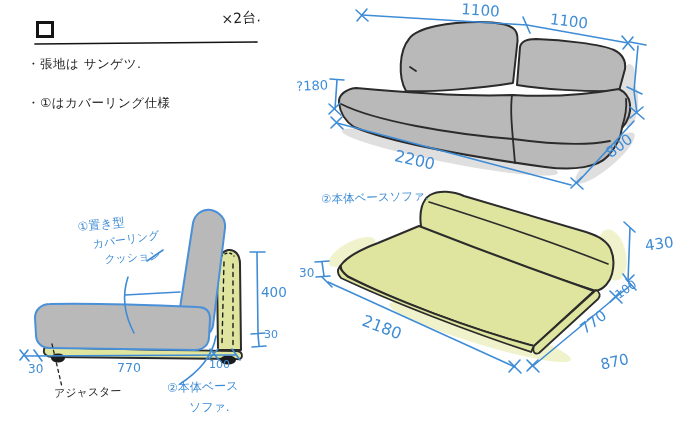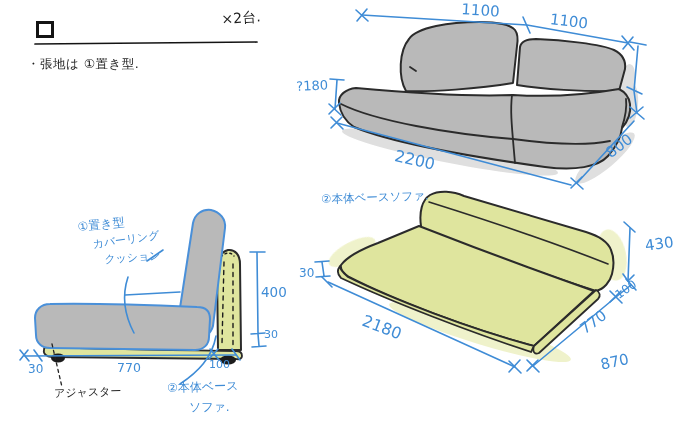--- a/index.html
+++ b/index.html
@@ -169,21 +169,22 @@
         <path d="M34,350 L42,361"></path>
         <path d="M210,349 L219,360 M218,349 L209,359"></path>
         <path d="M232,349 L240,360"></path>
       </g>
     </g>
   </svg>
 
   <div class="t-box"></div>
   <span class="lbl t-qty">×2台.</span>
 
-  <span class="lbl n-1">・張地は ①置き型.</span>
+  <span class="lbl n-1">・張地は サンゲツ.</span>
+  <span class="lbl n-3">・①はカバーリング仕様</span>
 
   <span class="lbl blue d-1100a">1100</span>
   <span class="lbl blue d-1100b">1100</span>
   <span class="lbl blue d-q180">?180</span>
   <span class="lbl blue d-2200">2200</span>
   <span class="lbl blue d-800">800</span>
 
   <span class="lbl blue b-label">②本体ベースソファ.</span>
   <span class="lbl blue d-430">430</span>
   <span class="lbl blue d-100b">100</span>

